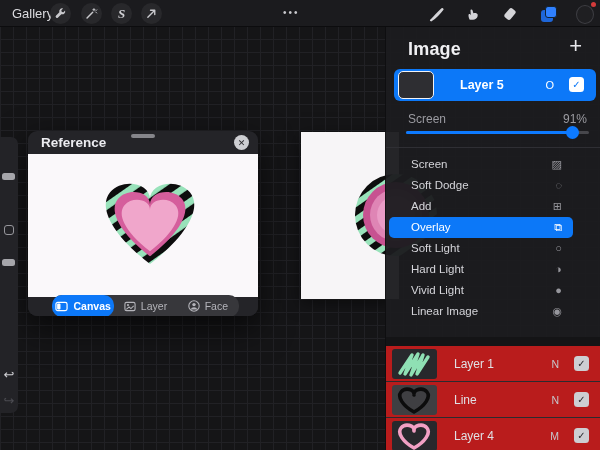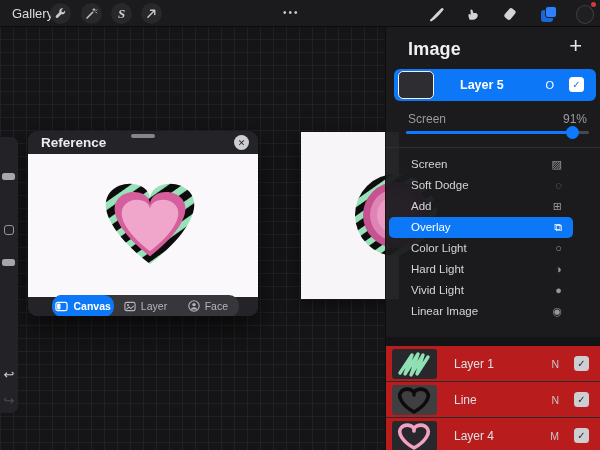--- a/index.html
+++ b/index.html
@@ -244,21 +244,21 @@
       </div>
       <div class="blend-row">
         <span class="blend-label">Add</span>
         <span class="blend-glyph">⊞</span>
       </div>
       <div class="blend-row selected">
         <span class="blend-label">Overlay</span>
         <span class="blend-glyph">⧉</span>
       </div>
       <div class="blend-row">
-        <span class="blend-label">Color Light</span>
+        <span class="blend-label">Soft Light</span>
         <span class="blend-glyph">○</span>
       </div>
       <div class="blend-row">
         <span class="blend-label">Hard Light</span>
         <span class="blend-glyph">◑</span>
       </div>
       <div class="blend-row">
         <span class="blend-label">Vivid Light</span>
         <span class="blend-glyph">●</span>
       </div>

